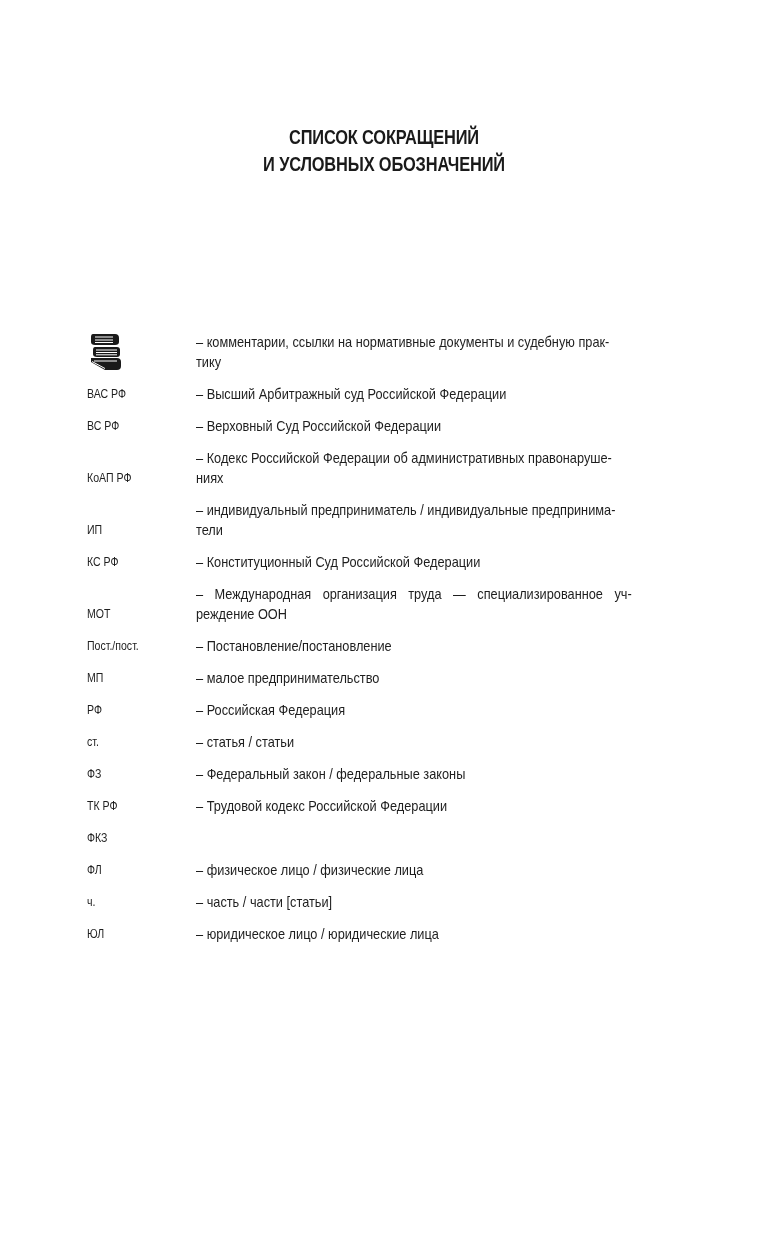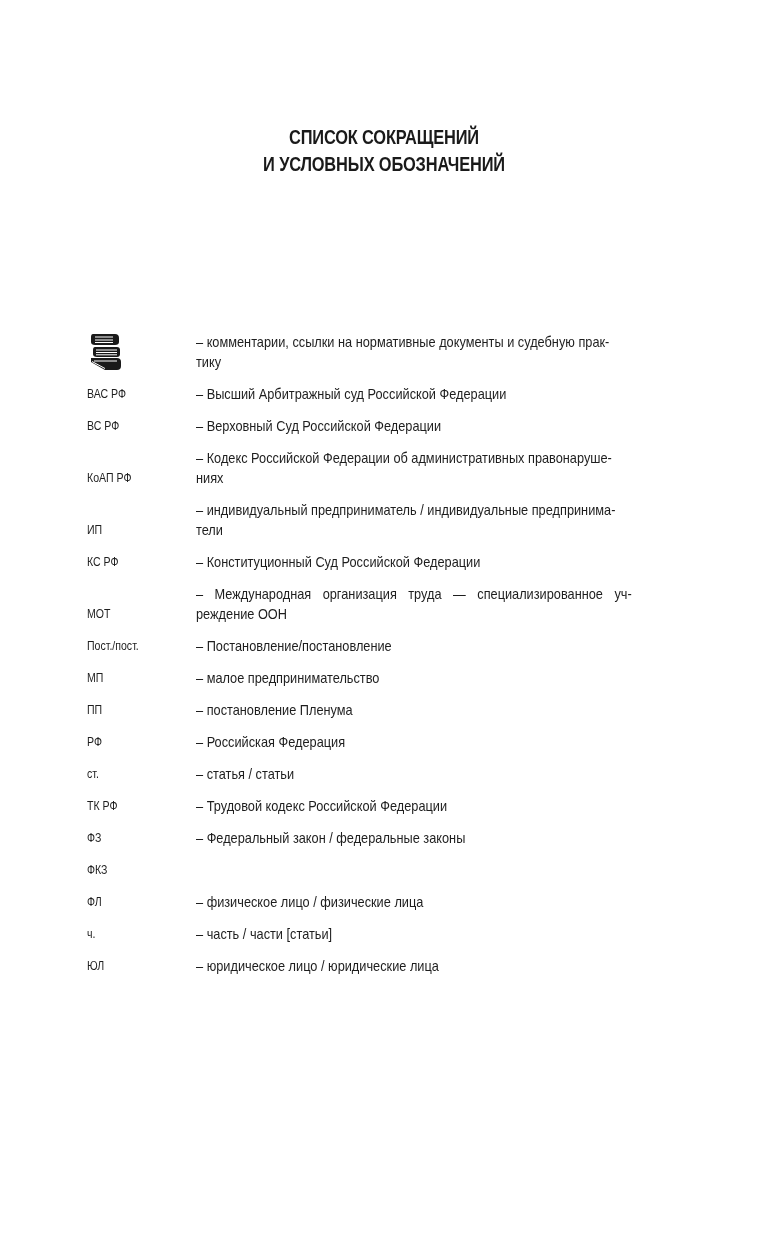--- a/index.html
+++ b/index.html
@@ -161,56 +161,50 @@
     </div>
   </div>
 
   <div class="row">
     <div class="term"><span>МП</span></div>
     <div class="def">
       <span class="line">– малое предпринимательство</span>
     </div>
   </div>
 
-  <div class="row">
-    <div class="term"><span>ПП</span></div>
-    <div class="def">
-      <span class="line">– постановление Пленума</span>
-    </div>
-  </div>
 
   <div class="row">
     <div class="term"><span>РФ</span></div>
     <div class="def">
       <span class="line">– Российская Федерация</span>
     </div>
   </div>
 
   <div class="row">
     <div class="term"><span>ст.</span></div>
     <div class="def">
       <span class="line">– статья / статьи</span>
     </div>
   </div>
 
   <div class="row">
+    <div class="term"><span>ФЗ</span></div>
+    <div class="def">
+      <span class="line">– Федеральный закон / федеральные законы</span>
+    </div>
+  </div>
+
+  <div class="row">
     <div class="term"><span>ТК РФ</span></div>
     <div class="def">
       <span class="line">– Трудовой кодекс Российской Федерации</span>
     </div>
   </div>
 
   <div class="row">
-    <div class="term"><span>ФЗ</span></div>
-    <div class="def">
-      <span class="line">– Федеральный закон / федеральные законы</span>
-    </div>
-  </div>
-
-  <div class="row">
     <div class="term"><span>ФКЗ</span></div>
   </div>
 
   <div class="row">
     <div class="term"><span>ФЛ</span></div>
     <div class="def">
       <span class="line">– физическое лицо / физические лица</span>
     </div>
   </div>
 

